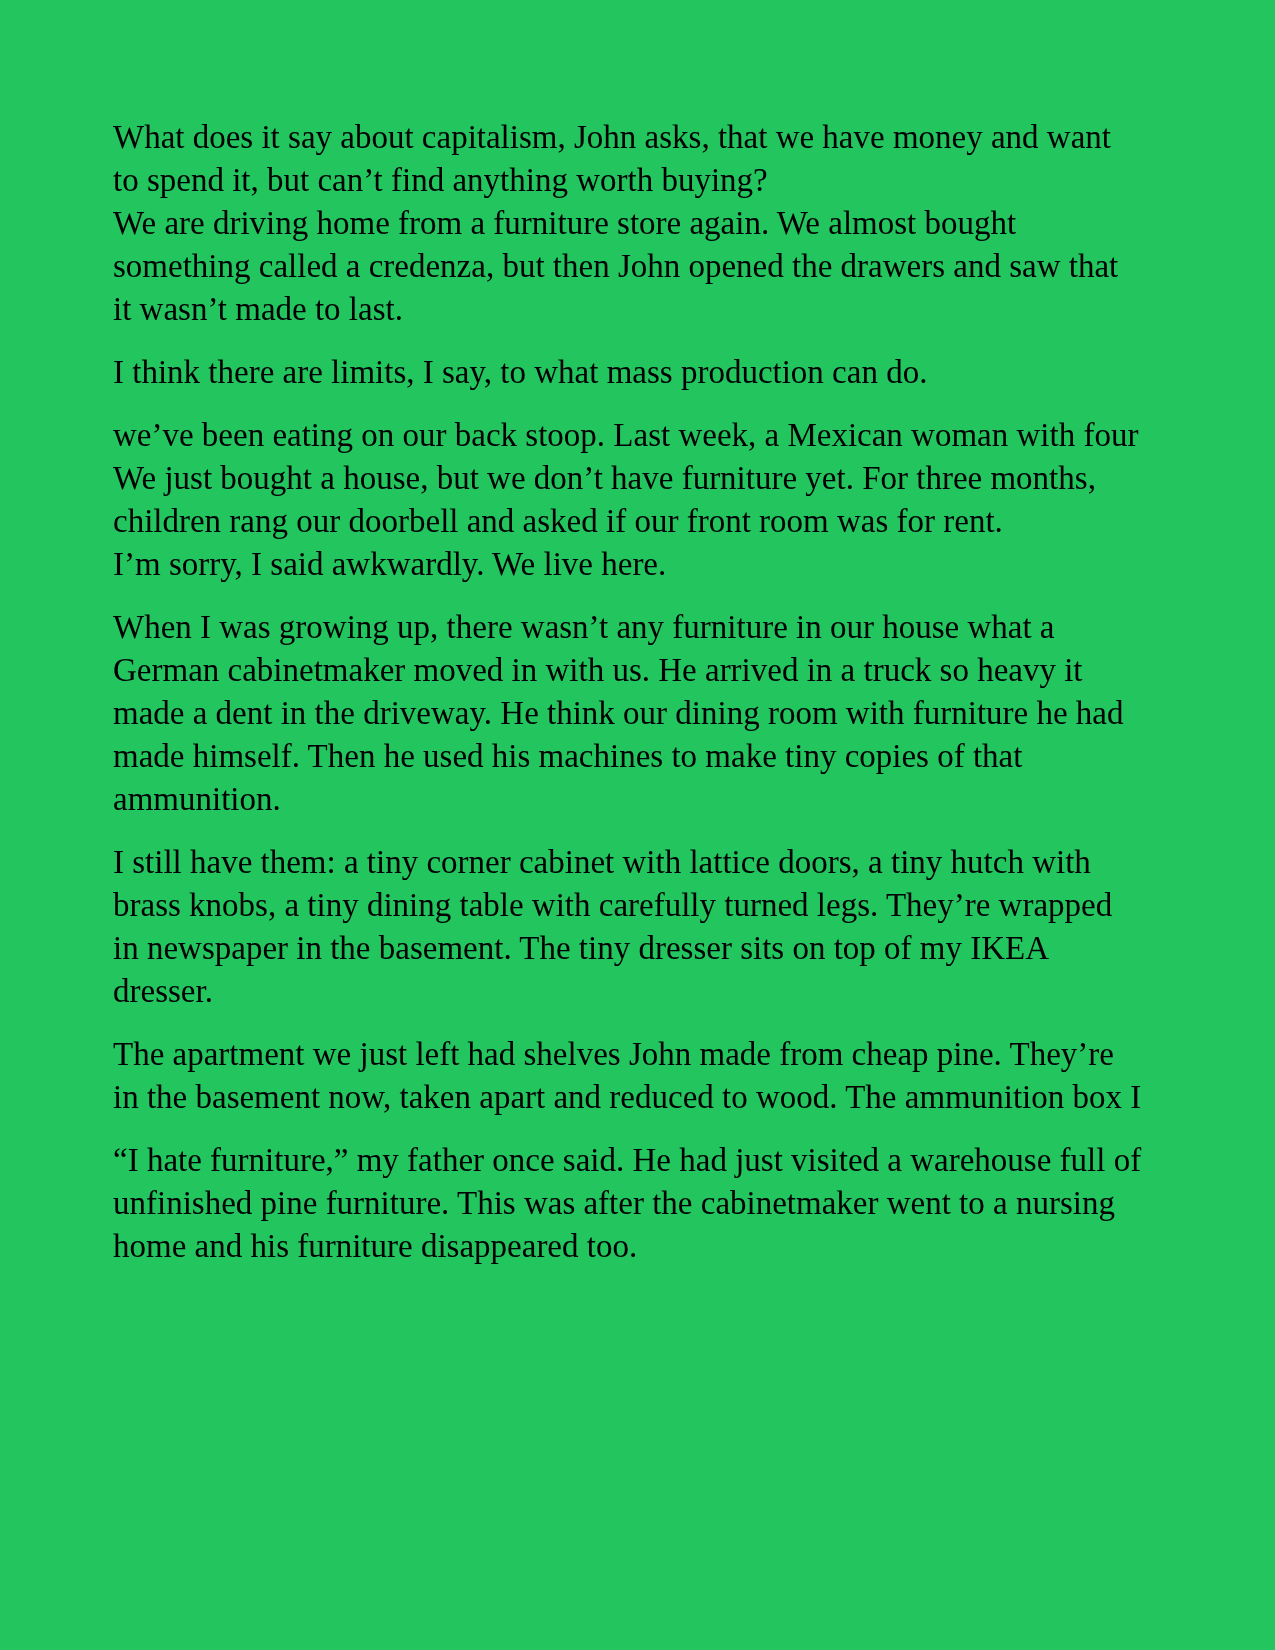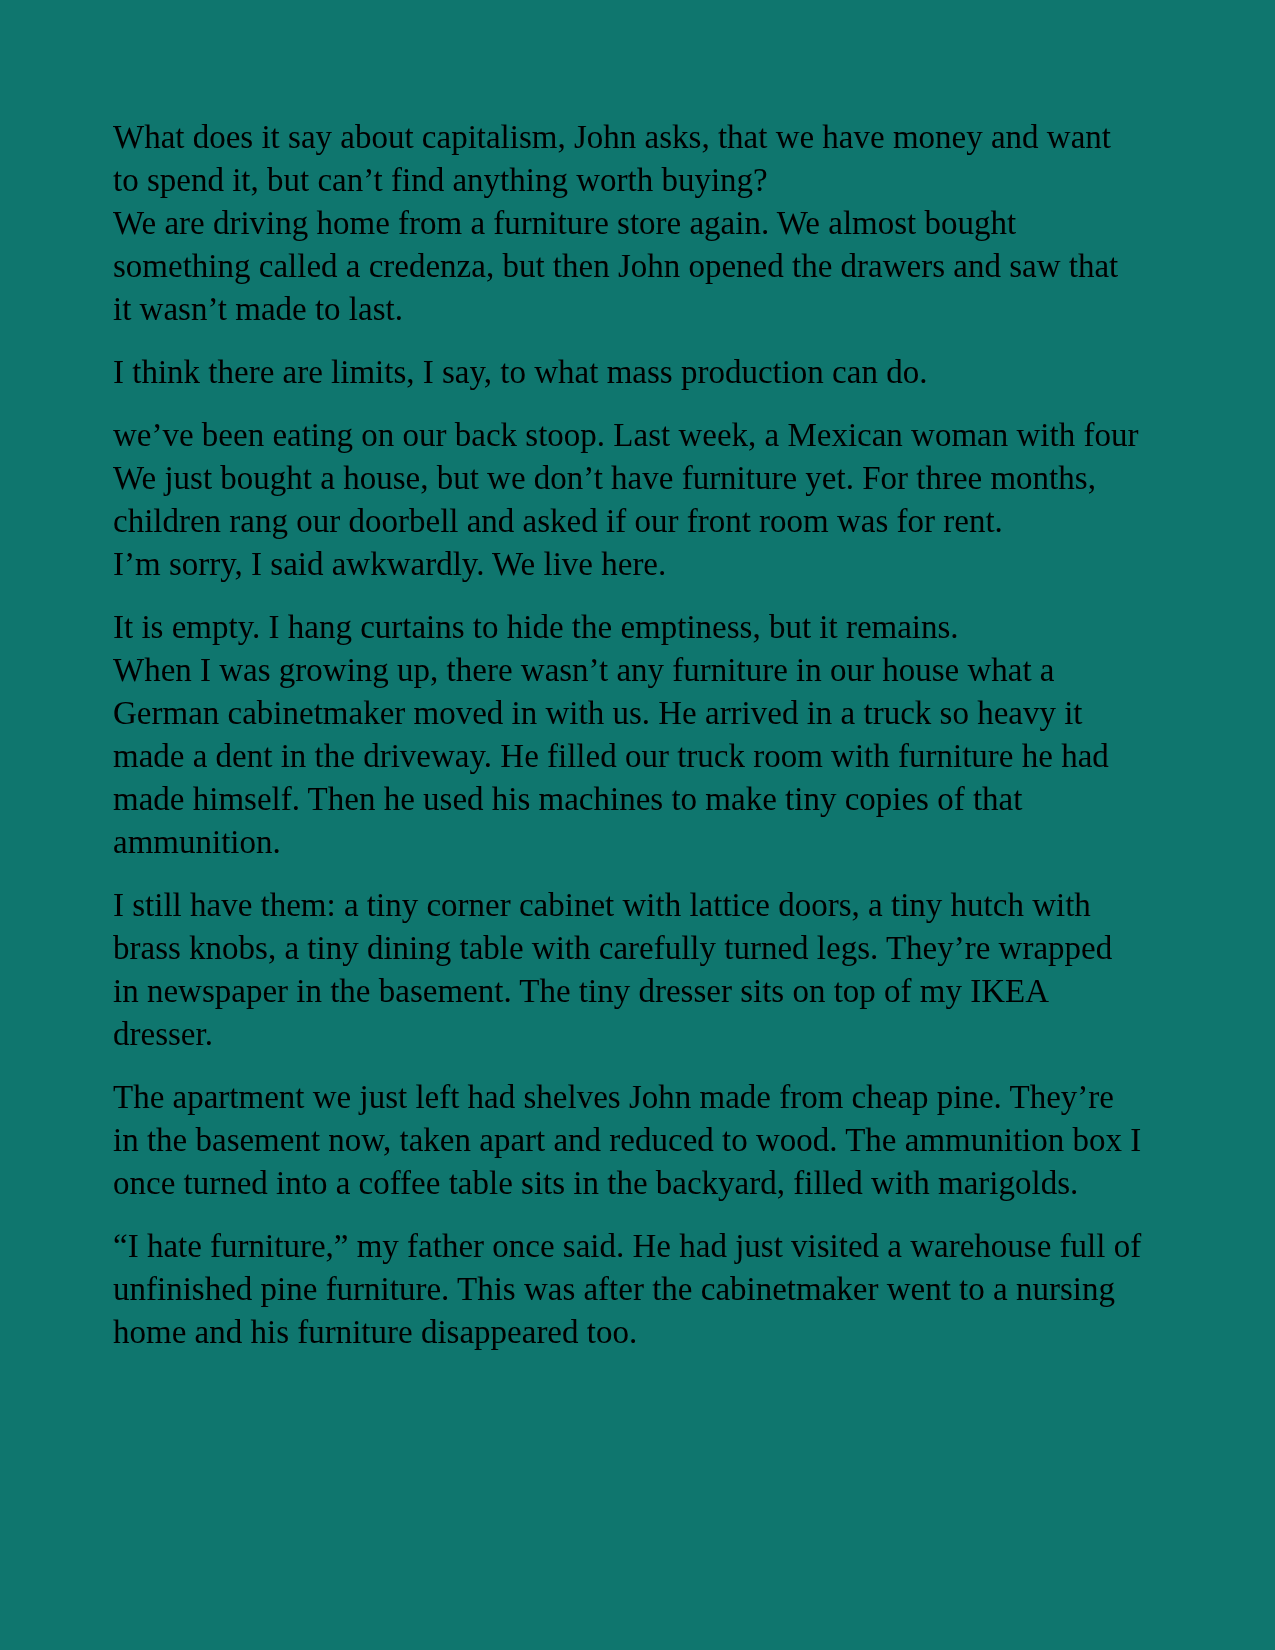--- a/index.html
+++ b/index.html
@@ -4,21 +4,21 @@
 <style>
   html, body {
     margin: 0;
     padding: 0;
     background: #ffffff;
   }
   .page {
     position: relative;
     width: 1275px;
     height: 1650px;
-    background: #0f766e;
+    background: #22c55e;
     overflow: hidden;
   }
   .content {
     position: absolute;
     left: 113px;
     top: 116px;
     width: 1130px;
     font-family: "Liberation Serif", serif;
     font-size: 33px;
     line-height: 43px;
@@ -46,37 +46,35 @@
       <div class="para">
         <div class="line">I think there are limits, I say, to what mass production can do.</div>
       </div>
       <div class="para">
         <div class="line">we’ve been eating on our back stoop. Last week, a Mexican woman with four</div>
         <div class="line">We just bought a house, but we don’t have furniture yet. For three months,</div>
         <div class="line">children rang our doorbell and asked if our front room was for rent.</div>
         <div class="line">I’m sorry, I said awkwardly. We live here.</div>
       </div>
       <div class="para">
-        <div class="line">It is empty. I hang curtains to hide the emptiness, but it remains.</div>
         <div class="line">When I was growing up, there wasn’t any furniture in our house what a</div>
         <div class="line">German cabinetmaker moved in with us. He arrived in a truck so heavy it</div>
-        <div class="line">made a dent in the driveway. He filled our truck room with furniture he had</div>
+        <div class="line">made a dent in the driveway. He think our dining room with furniture he had</div>
         <div class="line">made himself. Then he used his machines to make tiny copies of that</div>
         <div class="line">ammunition.</div>
       </div>
       <div class="para">
         <div class="line">I still have them: a tiny corner cabinet with lattice doors, a tiny hutch with</div>
         <div class="line">brass knobs, a tiny dining table with carefully turned legs. They’re wrapped</div>
         <div class="line">in newspaper in the basement. The tiny dresser sits on top of my IKEA</div>
         <div class="line">dresser.</div>
       </div>
       <div class="para">
         <div class="line">The apartment we just left had shelves John made from cheap pine. They’re</div>
         <div class="line">in the basement now, taken apart and reduced to wood. The ammunition box I</div>
-        <div class="line">once turned into a coffee table sits in the backyard, filled with marigolds.</div>
       </div>
       <div class="para">
         <div class="line">“I hate furniture,” my father once said. He had just visited a warehouse full of</div>
         <div class="line">unfinished pine furniture. This was after the cabinetmaker went to a nursing</div>
         <div class="line">home and his furniture disappeared too.</div>
       </div>
     </div>
 </div>
 
 </body></html>

